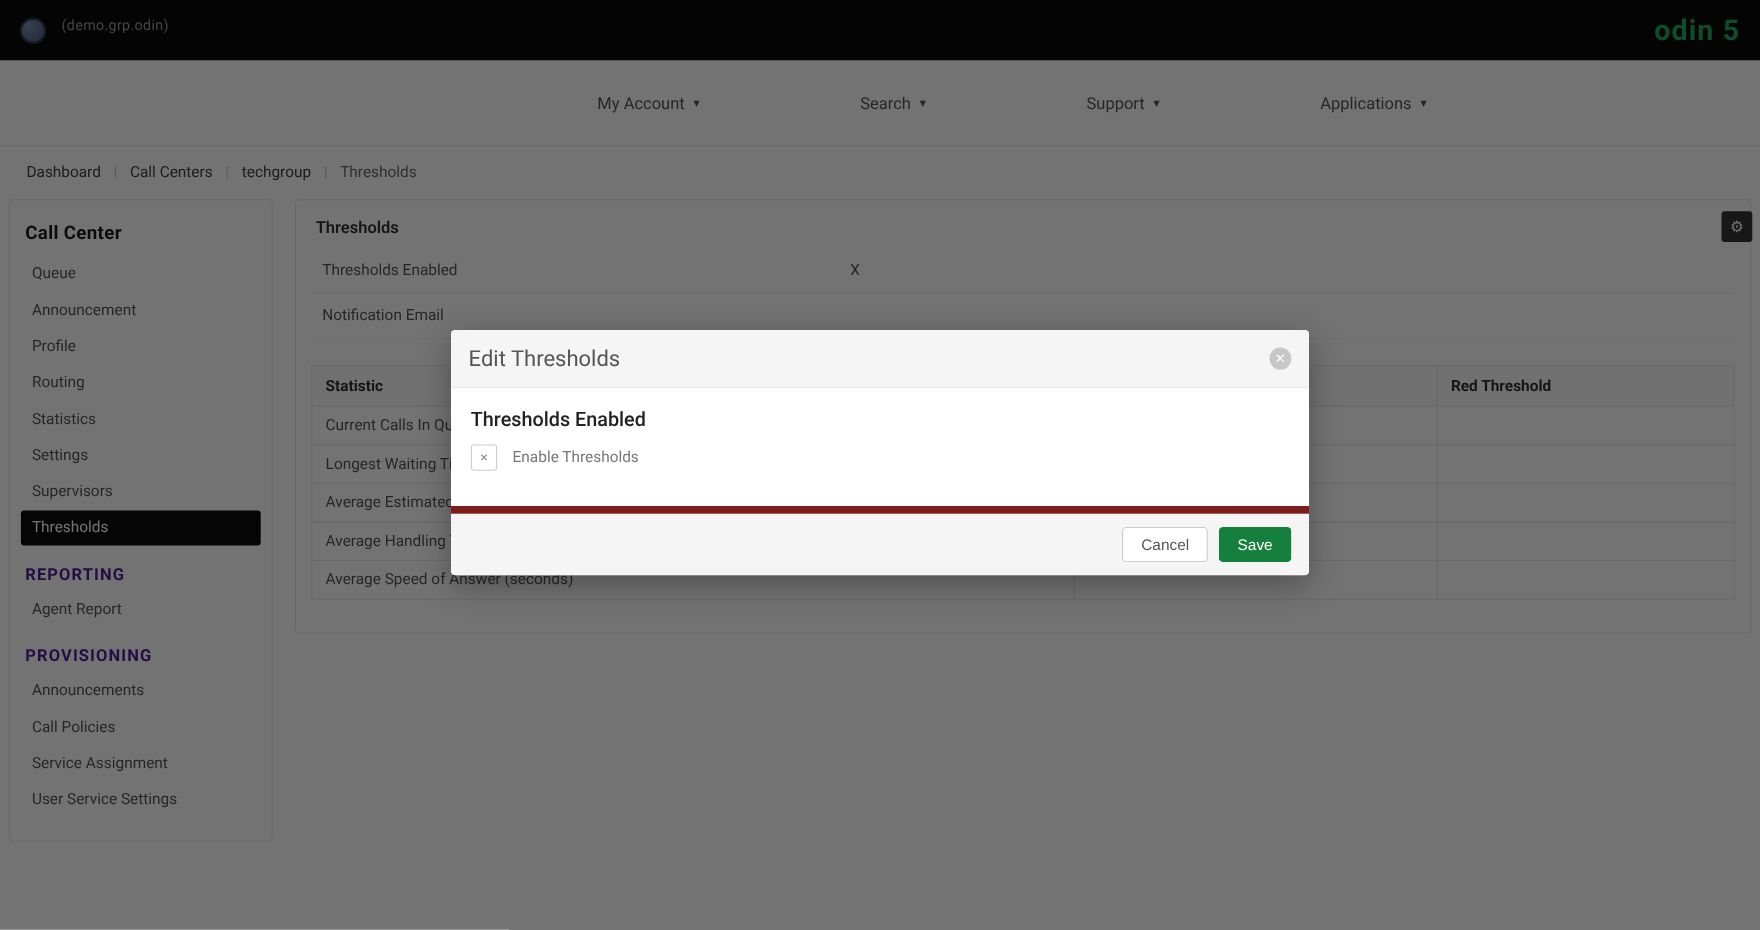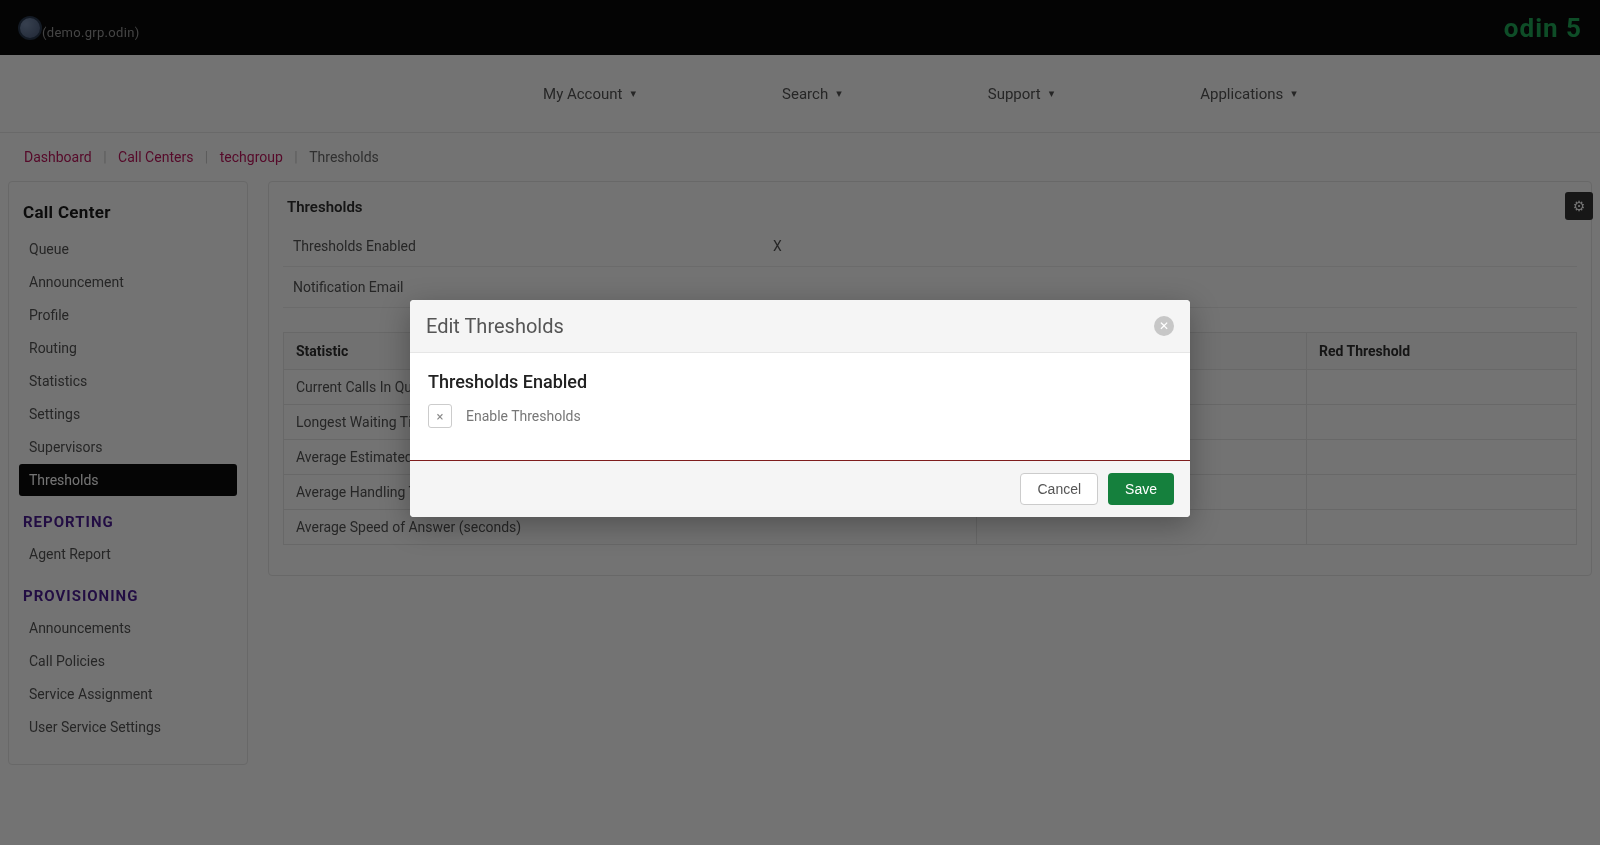--- a/index.html
+++ b/index.html
@@ -15,21 +15,21 @@
     }
     
     .topbar {
       background: #0a0a0a;
       height: 55px;
       display: flex;
       align-items: center;
       padding: 0 18px;
       justify-content: space-between;
     }
-    .topbar-left { display:flex; align-items:flex-end; }
+    .topbar-left { display:flex; align-items:flex-start; gap:14px; }
     .avatar-circle {
       width: 24px; height:24px; border-radius:50%;
       background: radial-gradient(circle at 30% 30%, #7a8fb0, #4a5a7a);
       border: 2px solid #2a3a50;
     }
     .tenant { color:#999; font-size:13px; letter-spacing:0.3px; }
     .brand { color:#1fab58; font-size:26px; font-weight:700; letter-spacing:1px; }
     
     .navrow {
       background:#fff; height:78px; display:flex; align-items:center;
@@ -40,21 +40,21 @@
     .navrow-spacer { flex:0 0 300px; }
     .navitem {
       color:#555; font-size:15px; display:flex; align-items:center; gap:8px;
       cursor:pointer;
     }
     .chev { font-size:11px; }
     
     .breadcrumb {
       padding: 16px 18px; font-size:14px; color:#7a7a7a;
     }
-    .breadcrumb a { color:#be185d; text-decoration:none; margin:0 6px; }
+    .breadcrumb a { color:#404040; text-decoration:none; margin:0 6px; }
     .breadcrumb .sep { color:#ccc; margin:0 2px; }
     .breadcrumb .active { color:#6a6a6a; margin-left:6px; }
     
     .layout { display:flex; padding:0 8px 20px 8px; gap:20px; align-items:flex-start; }
     .sidebar {
       width:240px; border:1px solid #e6e6e6; border-radius:4px; background:#fff;
       padding:14px 10px 20px 10px;
     }
     .side-heading { font-weight:700; color:#1c1c1c; font-size:17px; padding:6px 8px 10px 4px; letter-spacing:0.3px;}
     .side-group { font-weight:700; color:#4c1d95; font-size:15px; letter-spacing:1px; padding:16px 4px 6px 4px; }
@@ -109,21 +109,21 @@
     .modal-body { background:#fff; padding:18px 18px 32px 18px; }
     .modal-section-title { font-size:18px; color:#222; font-weight:500; margin-bottom:12px; }
     .toggle-row { display:flex; align-items:center; gap:14px; font-size:14px; color:#777; }
     .toggle-box {
       width:24px; height:24px; border:1px solid #ccc; border-radius:3px;
       display:flex; align-items:center; justify-content:center; color:#888; font-size:13px;
       cursor:pointer; background:#fff;
     }
     .modal-footer {
       background:#f5f5f5; padding:12px 16px; display:flex; justify-content:flex-end; gap:10px;
-      border-top:1px solid #7f1d1d;
+      border-top:7px solid #7f1d1d;
     }
     .btn {
       padding:7px 16px; border-radius:4px; font-size:14px; cursor:pointer; border:1px solid transparent;
     }
     .btn-cancel { background:#fff; border-color:#ccc; color:#555; }
     .btn-save { background:#15803d; color:#fff; }
   </style>
 </head>
 <body>
 

